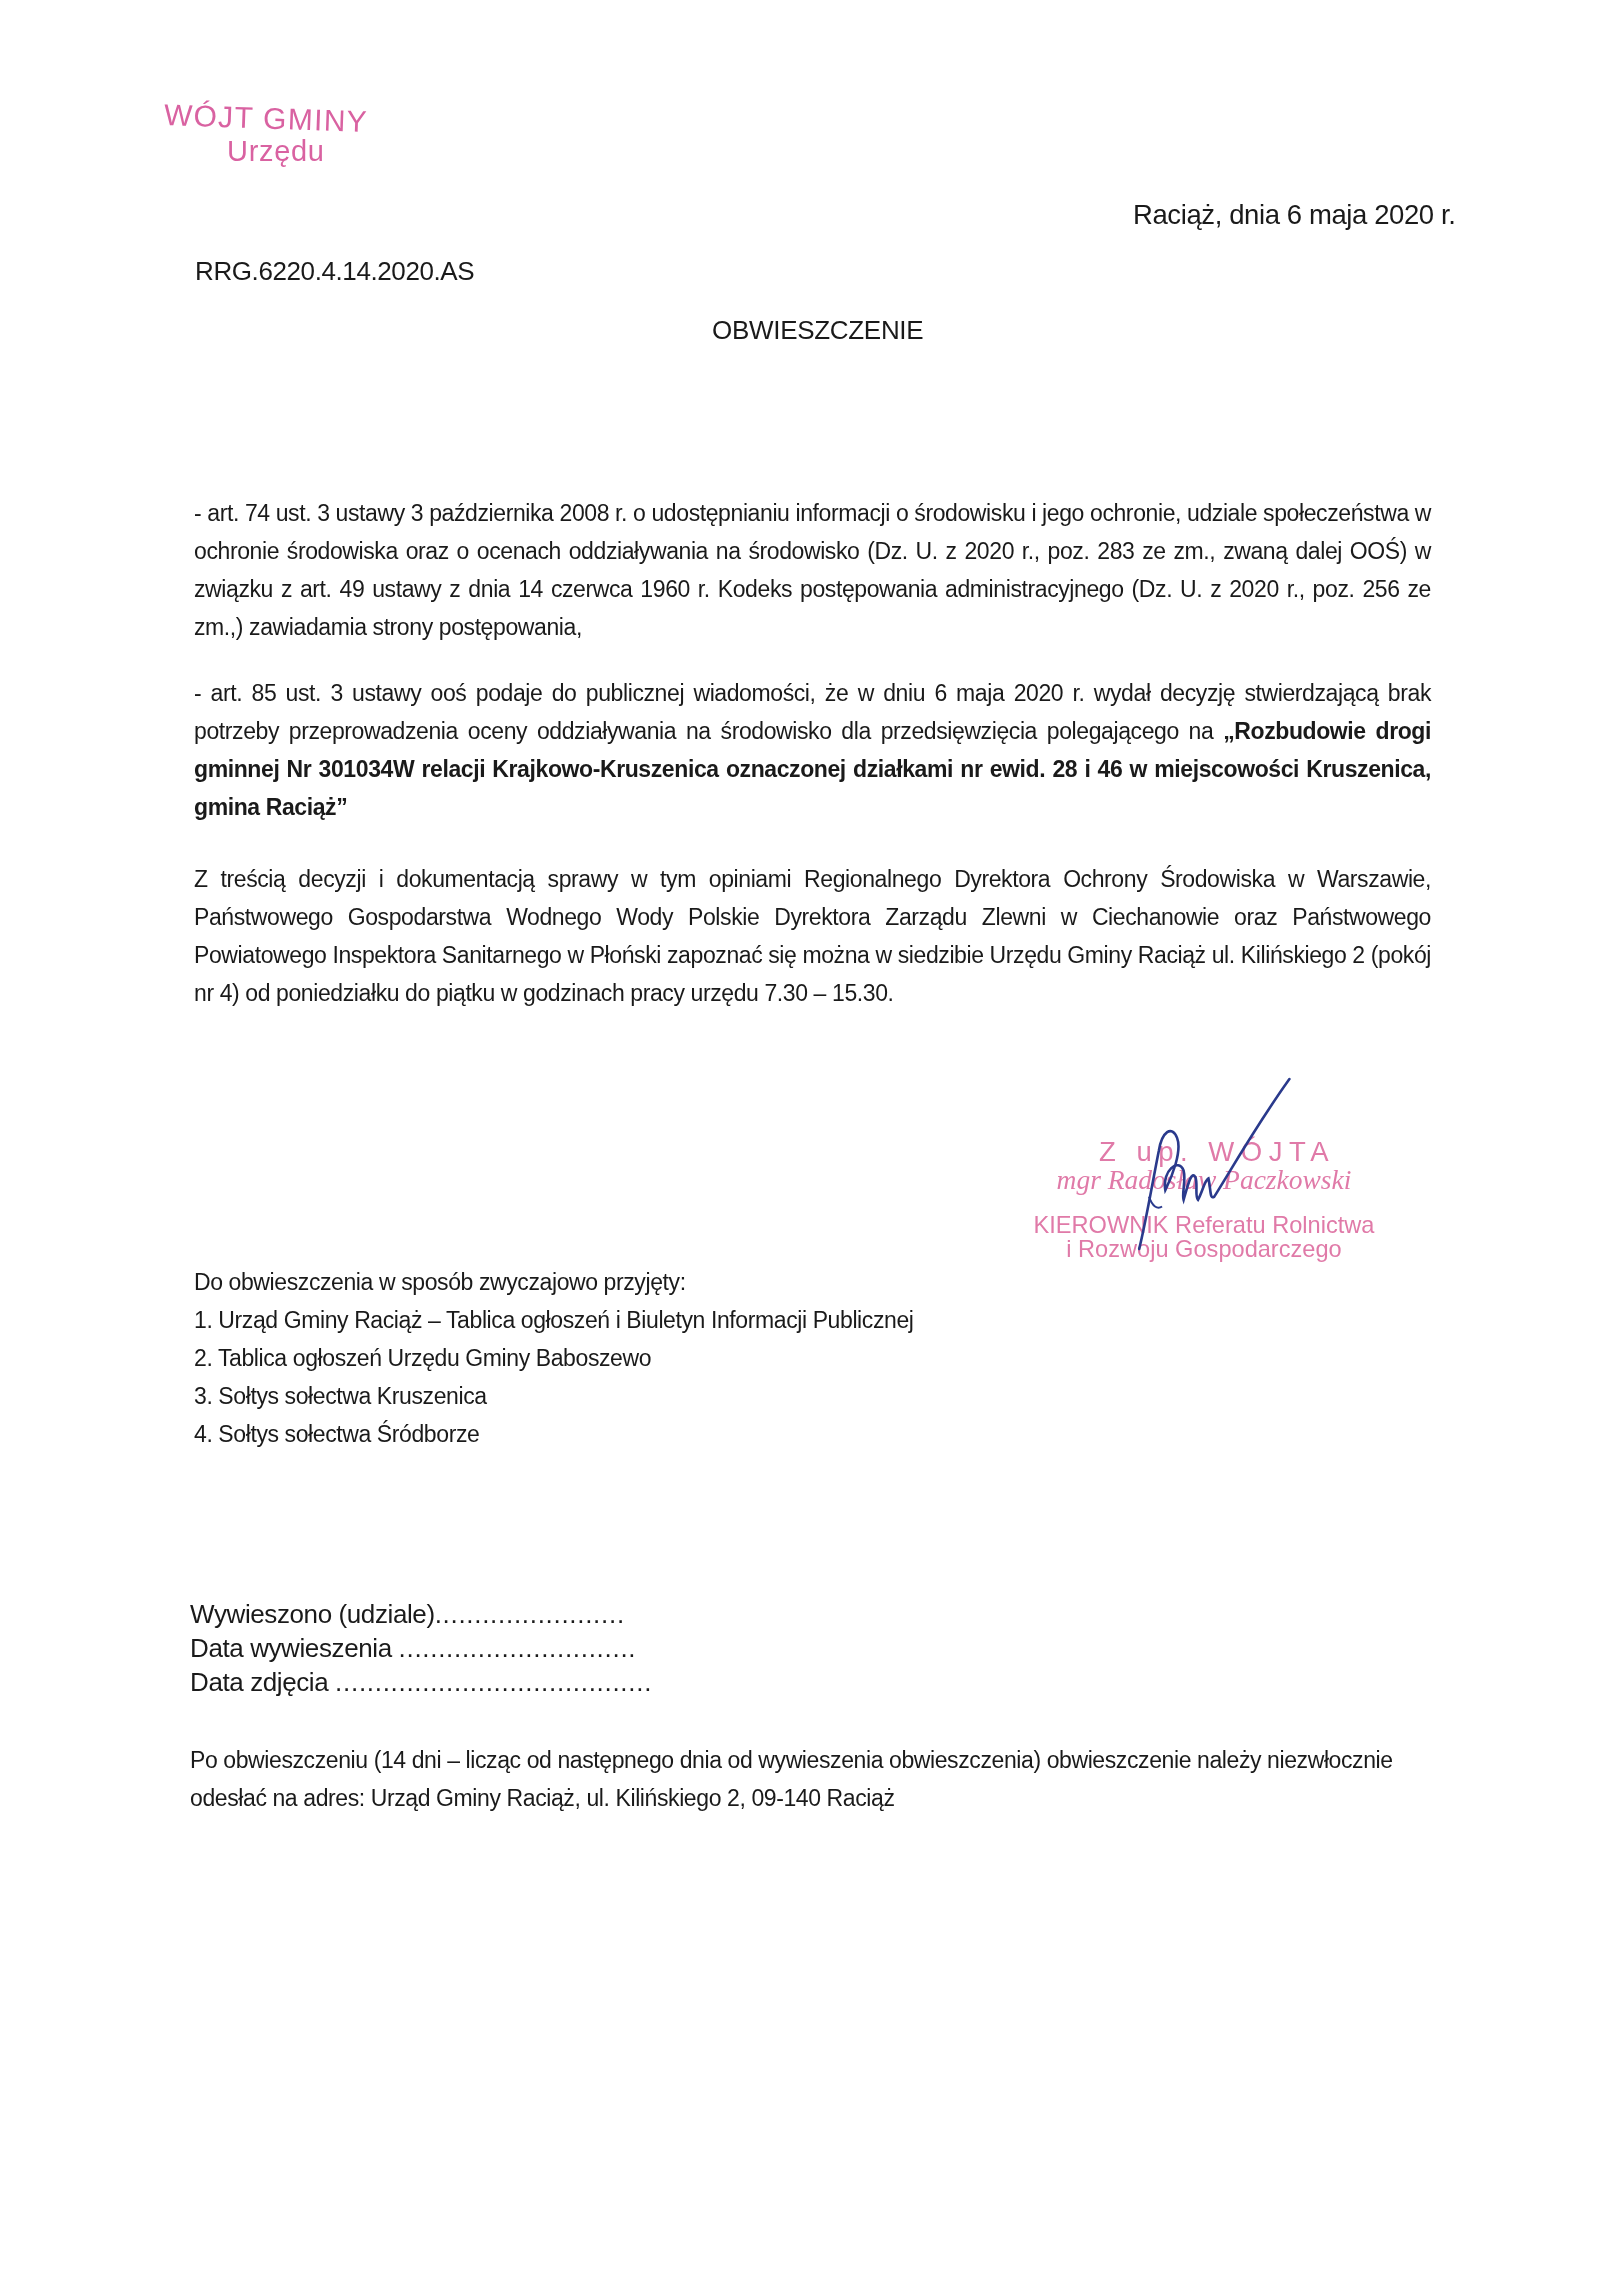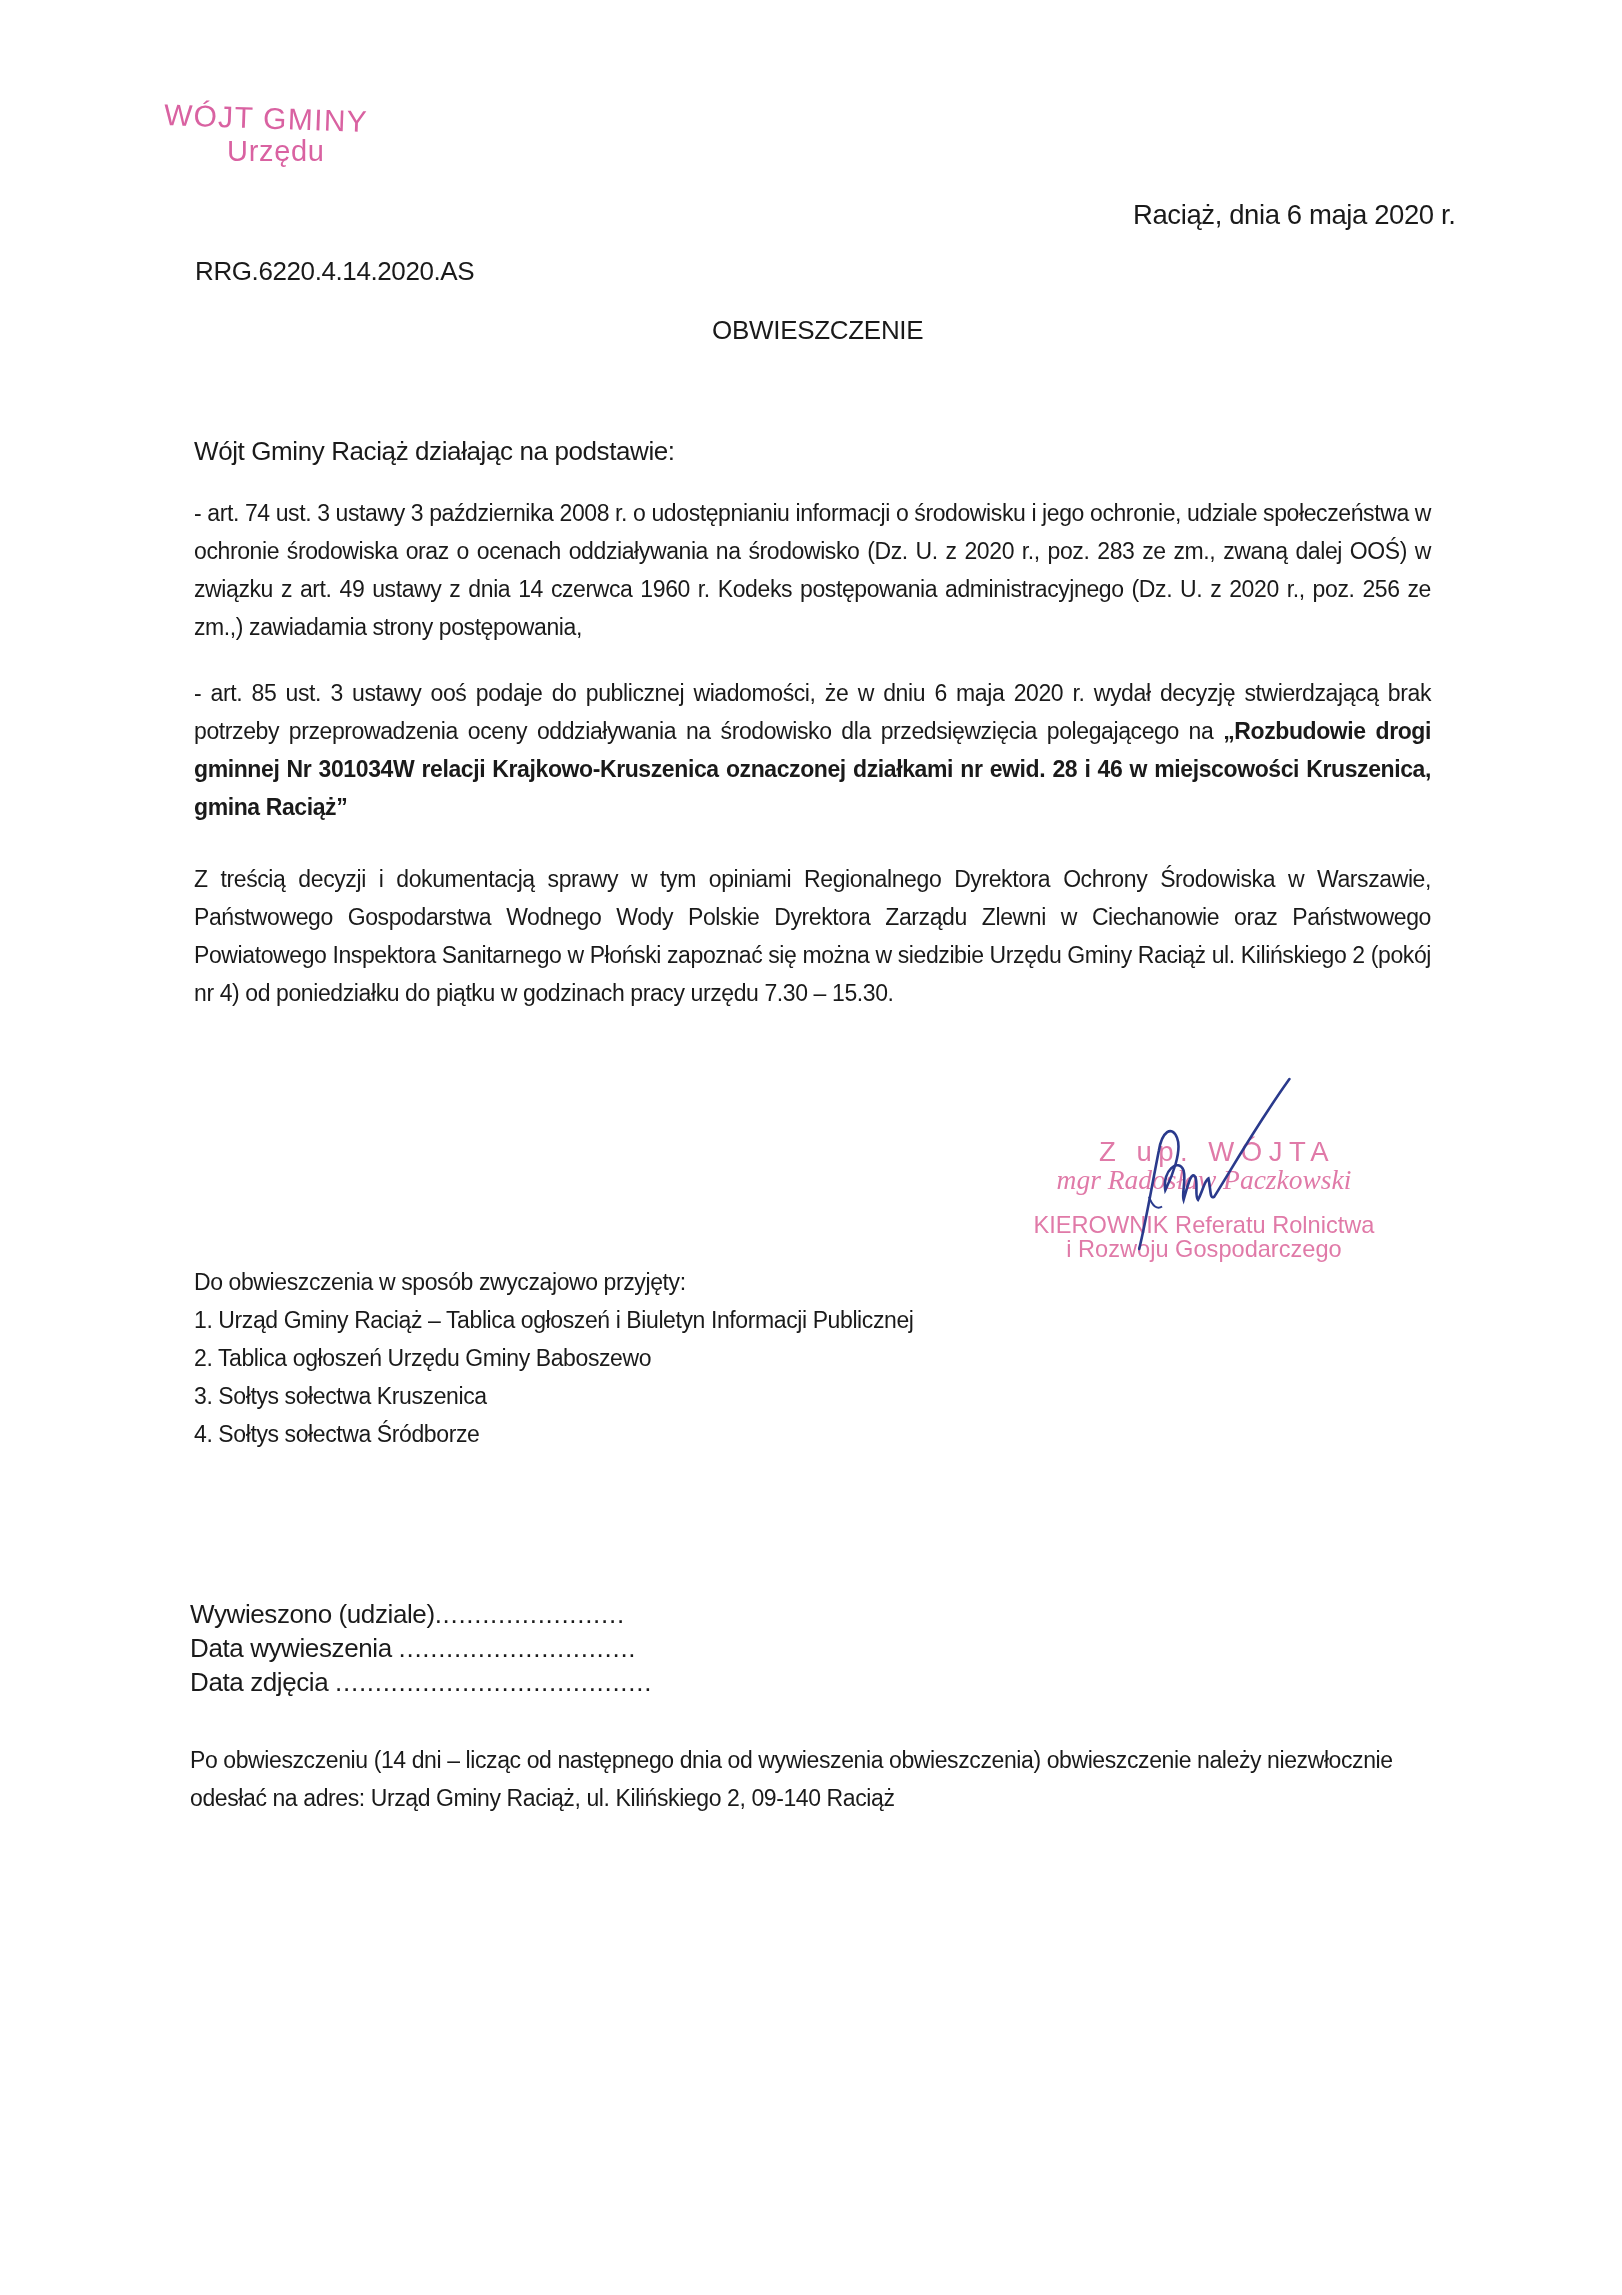--- a/index.html
+++ b/index.html
@@ -50,21 +50,20 @@
     <div class="l1">WÓJT GMINY</div>
     <div class="l2">Urzędu</div>
   </div>
 
   <div class="abs txt date-line">Raciąż, dnia 6 maja 2020 r.</div>
 
   <div class="abs txt ref-no">RRG.6220.4.14.2020.AS</div>
 
   <div class="abs txt title">OBWIESZCZENIE</div>
 
-  <p class="abs txt p body-block p1">Wójt Gminy Raciąż działając na podstawie:</p>
 
   <p class="abs txt p body-block p2">- art. 74 ust. 3 ustawy 3 października 2008 r. o udostępnianiu informacji o środowisku i jego ochronie, udziale społeczeństwa w ochronie środowiska oraz o ocenach oddziaływania na środowisko (Dz. U. z 2020 r., poz. 283 ze zm., zwaną dalej OOŚ) w związku z art. 49 ustawy z dnia 14 czerwca 1960 r. Kodeks postępowania administracyjnego (Dz. U. z 2020 r., poz. 256 ze zm.,) zawiadamia strony postępowania,</p>
 
   <p class="abs txt p body-block p3"><span>- art. 85 ust. 3 ustawy ooś podaje do publicznej wiadomości, że w dniu 6 maja 2020 r. wydał decyzję stwierdzającą brak potrzeby przeprowadzenia oceny oddziaływania na środowisko dla przedsięwzięcia polegającego na </span><span class="b">„Rozbudowie drogi gminnej Nr 301034W relacji Krajkowo-Kruszenica oznaczonej działkami nr ewid. 28 i 46 w miejscowości Kruszenica, gmina Raciąż”</span></p>
 
   <p class="abs txt p body-block p4">Z treścią decyzji i dokumentacją sprawy w tym opiniami Regionalnego Dyrektora Ochrony Środowiska w Warszawie, Państwowego Gospodarstwa Wodnego Wody Polskie Dyrektora Zarządu Zlewni w Ciechanowie oraz Państwowego Powiatowego Inspektora Sanitarnego w Płoński zapoznać się można w siedzibie Urzędu Gminy Raciąż ul. Kilińskiego 2 (pokój nr 4) od poniedziałku do piątku w godzinach pracy urzędu 7.30 – 15.30.</p>
 
   <div class="sig">
     <div class="s1">Z up. WÓJTA</div>
     <div class="s2">mgr Radosław Paczkowski</div>

